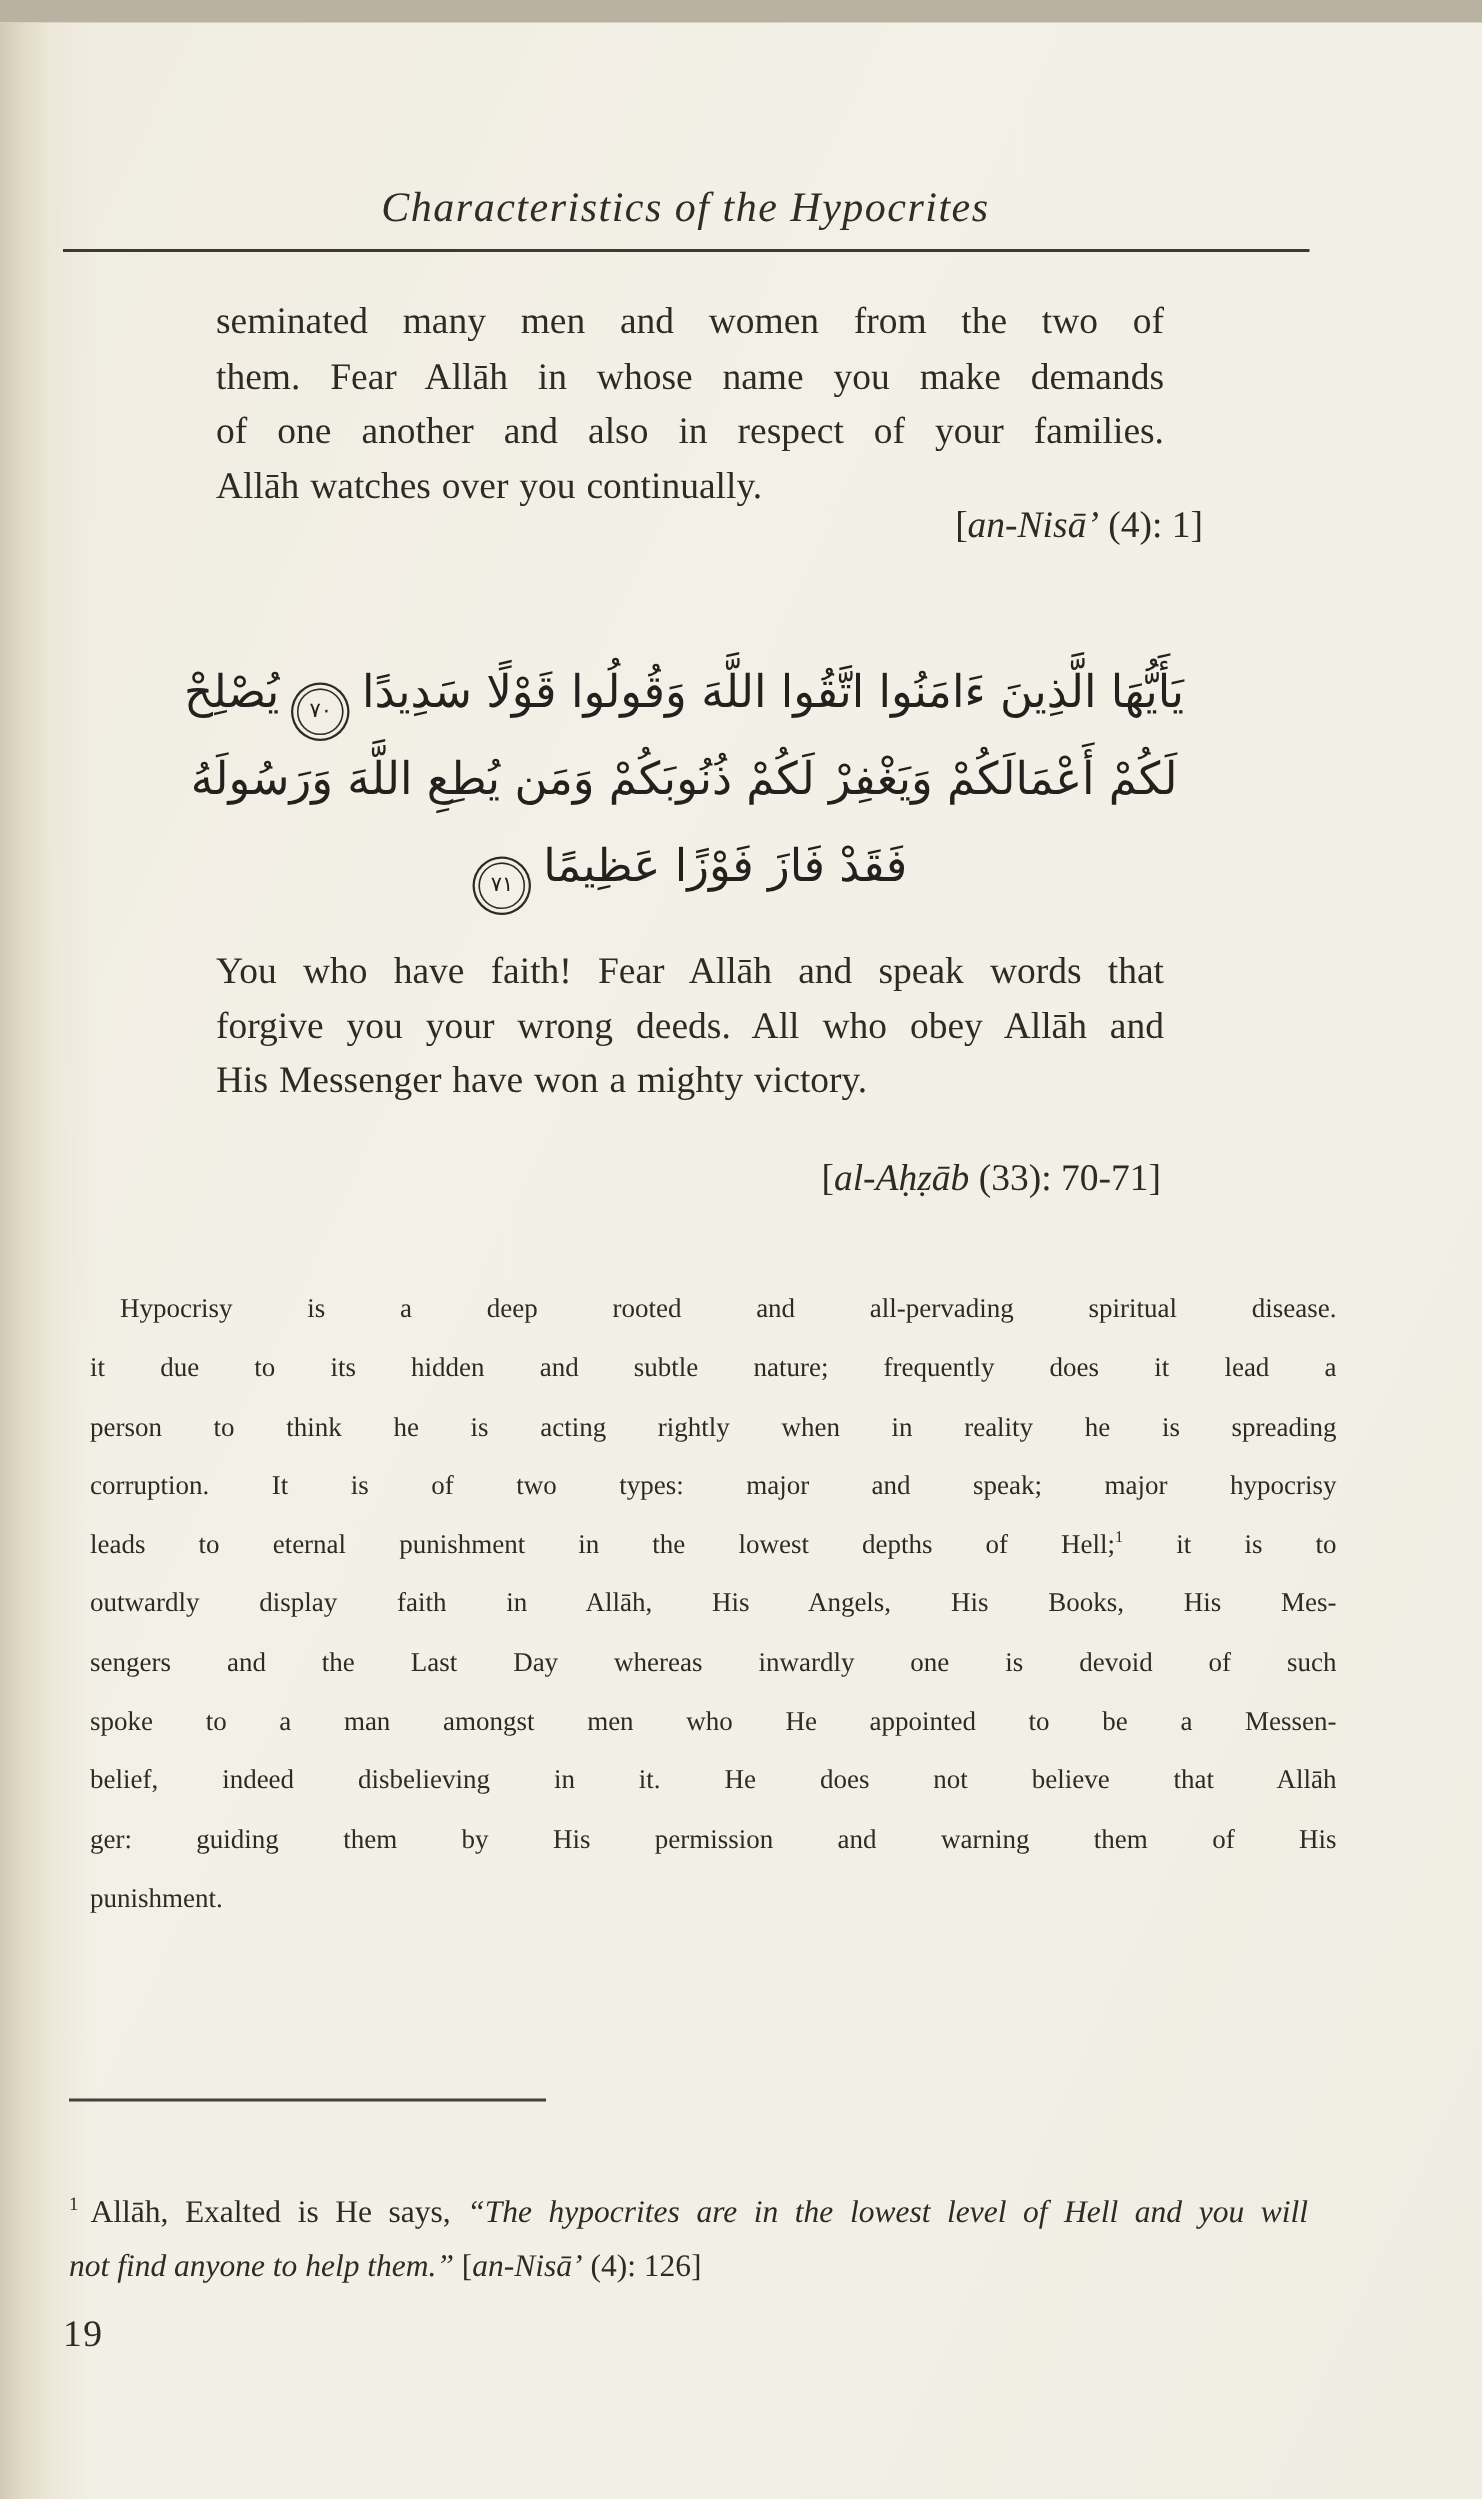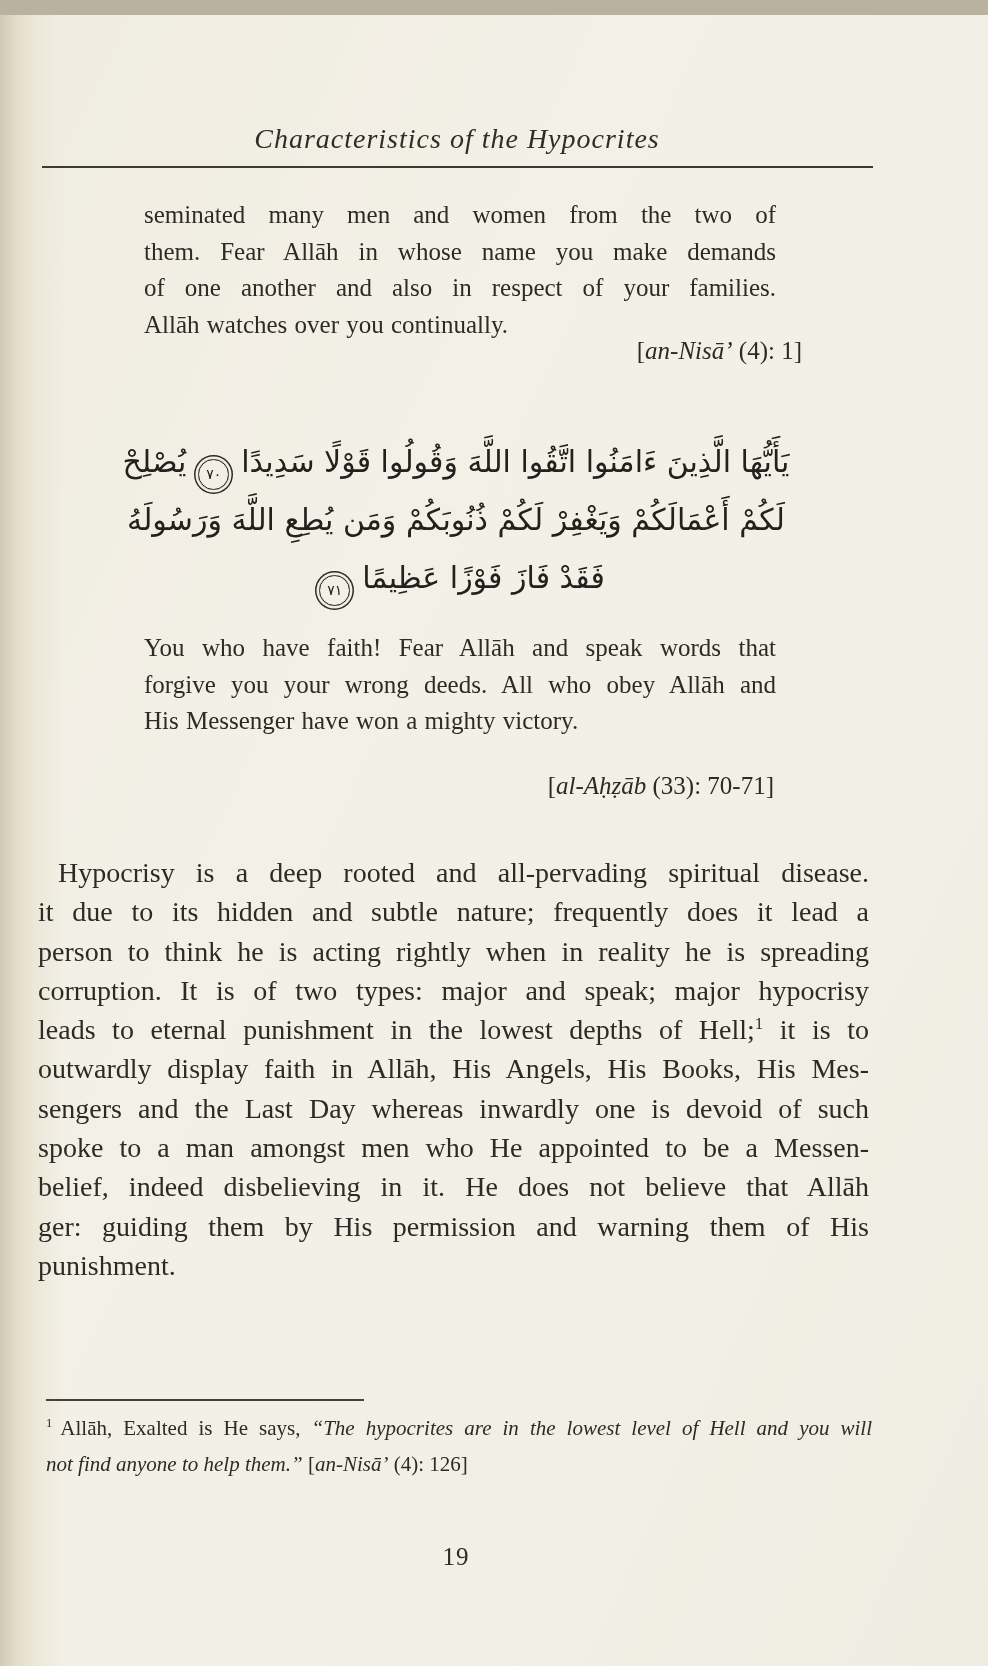--- a/index.html
+++ b/index.html
@@ -41,37 +41,37 @@
     font-family:"DejaVu Sans",sans-serif;
     font-size:30px;line-height:58px;color:#23211d;
   }
   .ayah{
     display:inline-flex;align-items:center;justify-content:center;
     width:29px;height:29px;border:1.7px solid #2c2a25;border-radius:50%;
     box-shadow:0 0 0 2.5px #f2efe6,0 0 0 4px #2c2a25;
     font-size:14px;line-height:1;margin:0 12px;vertical-align:-7px;
   }
   .bodypara{
-    position:absolute;top:838px;left:38px;width:831px;
-    font-size:28px;line-height:39.3px;word-spacing:1.5px;
+    position:absolute;top:838px;left:60px;width:831px;
+    font-size:18px;line-height:39.3px;word-spacing:1.5px;
   }
   .indent{text-indent:20px;}
   sup.fnref{font-size:0.6em;vertical-align:super;line-height:0;}
   .fn-rule{
     position:absolute;top:1384px;left:46px;width:318px;height:0;
     border-top:2px solid #43413a;
   }
   .footnote{
-    position:absolute;top:1395px;left:46px;width:826px;
+    position:absolute;top:1441px;left:46px;width:826px;
     font-size:21px;line-height:36px;
   }
   .footnote sup.fnref{margin-right:8px;}
   .pagenum{
     position:absolute;top:1528px;left:42px;width:828px;
-    text-align:center;font-size:25px;letter-spacing:1px;
+    font-size:25px;letter-spacing:1px;
   }
 </style>
 </head>
 <body>
 
 <div class="page">
   <div class="edge-shadow"></div>
 
   <div class="header-title">Characteristics of the Hypocrites</div>
   <div class="header-rule"></div>

